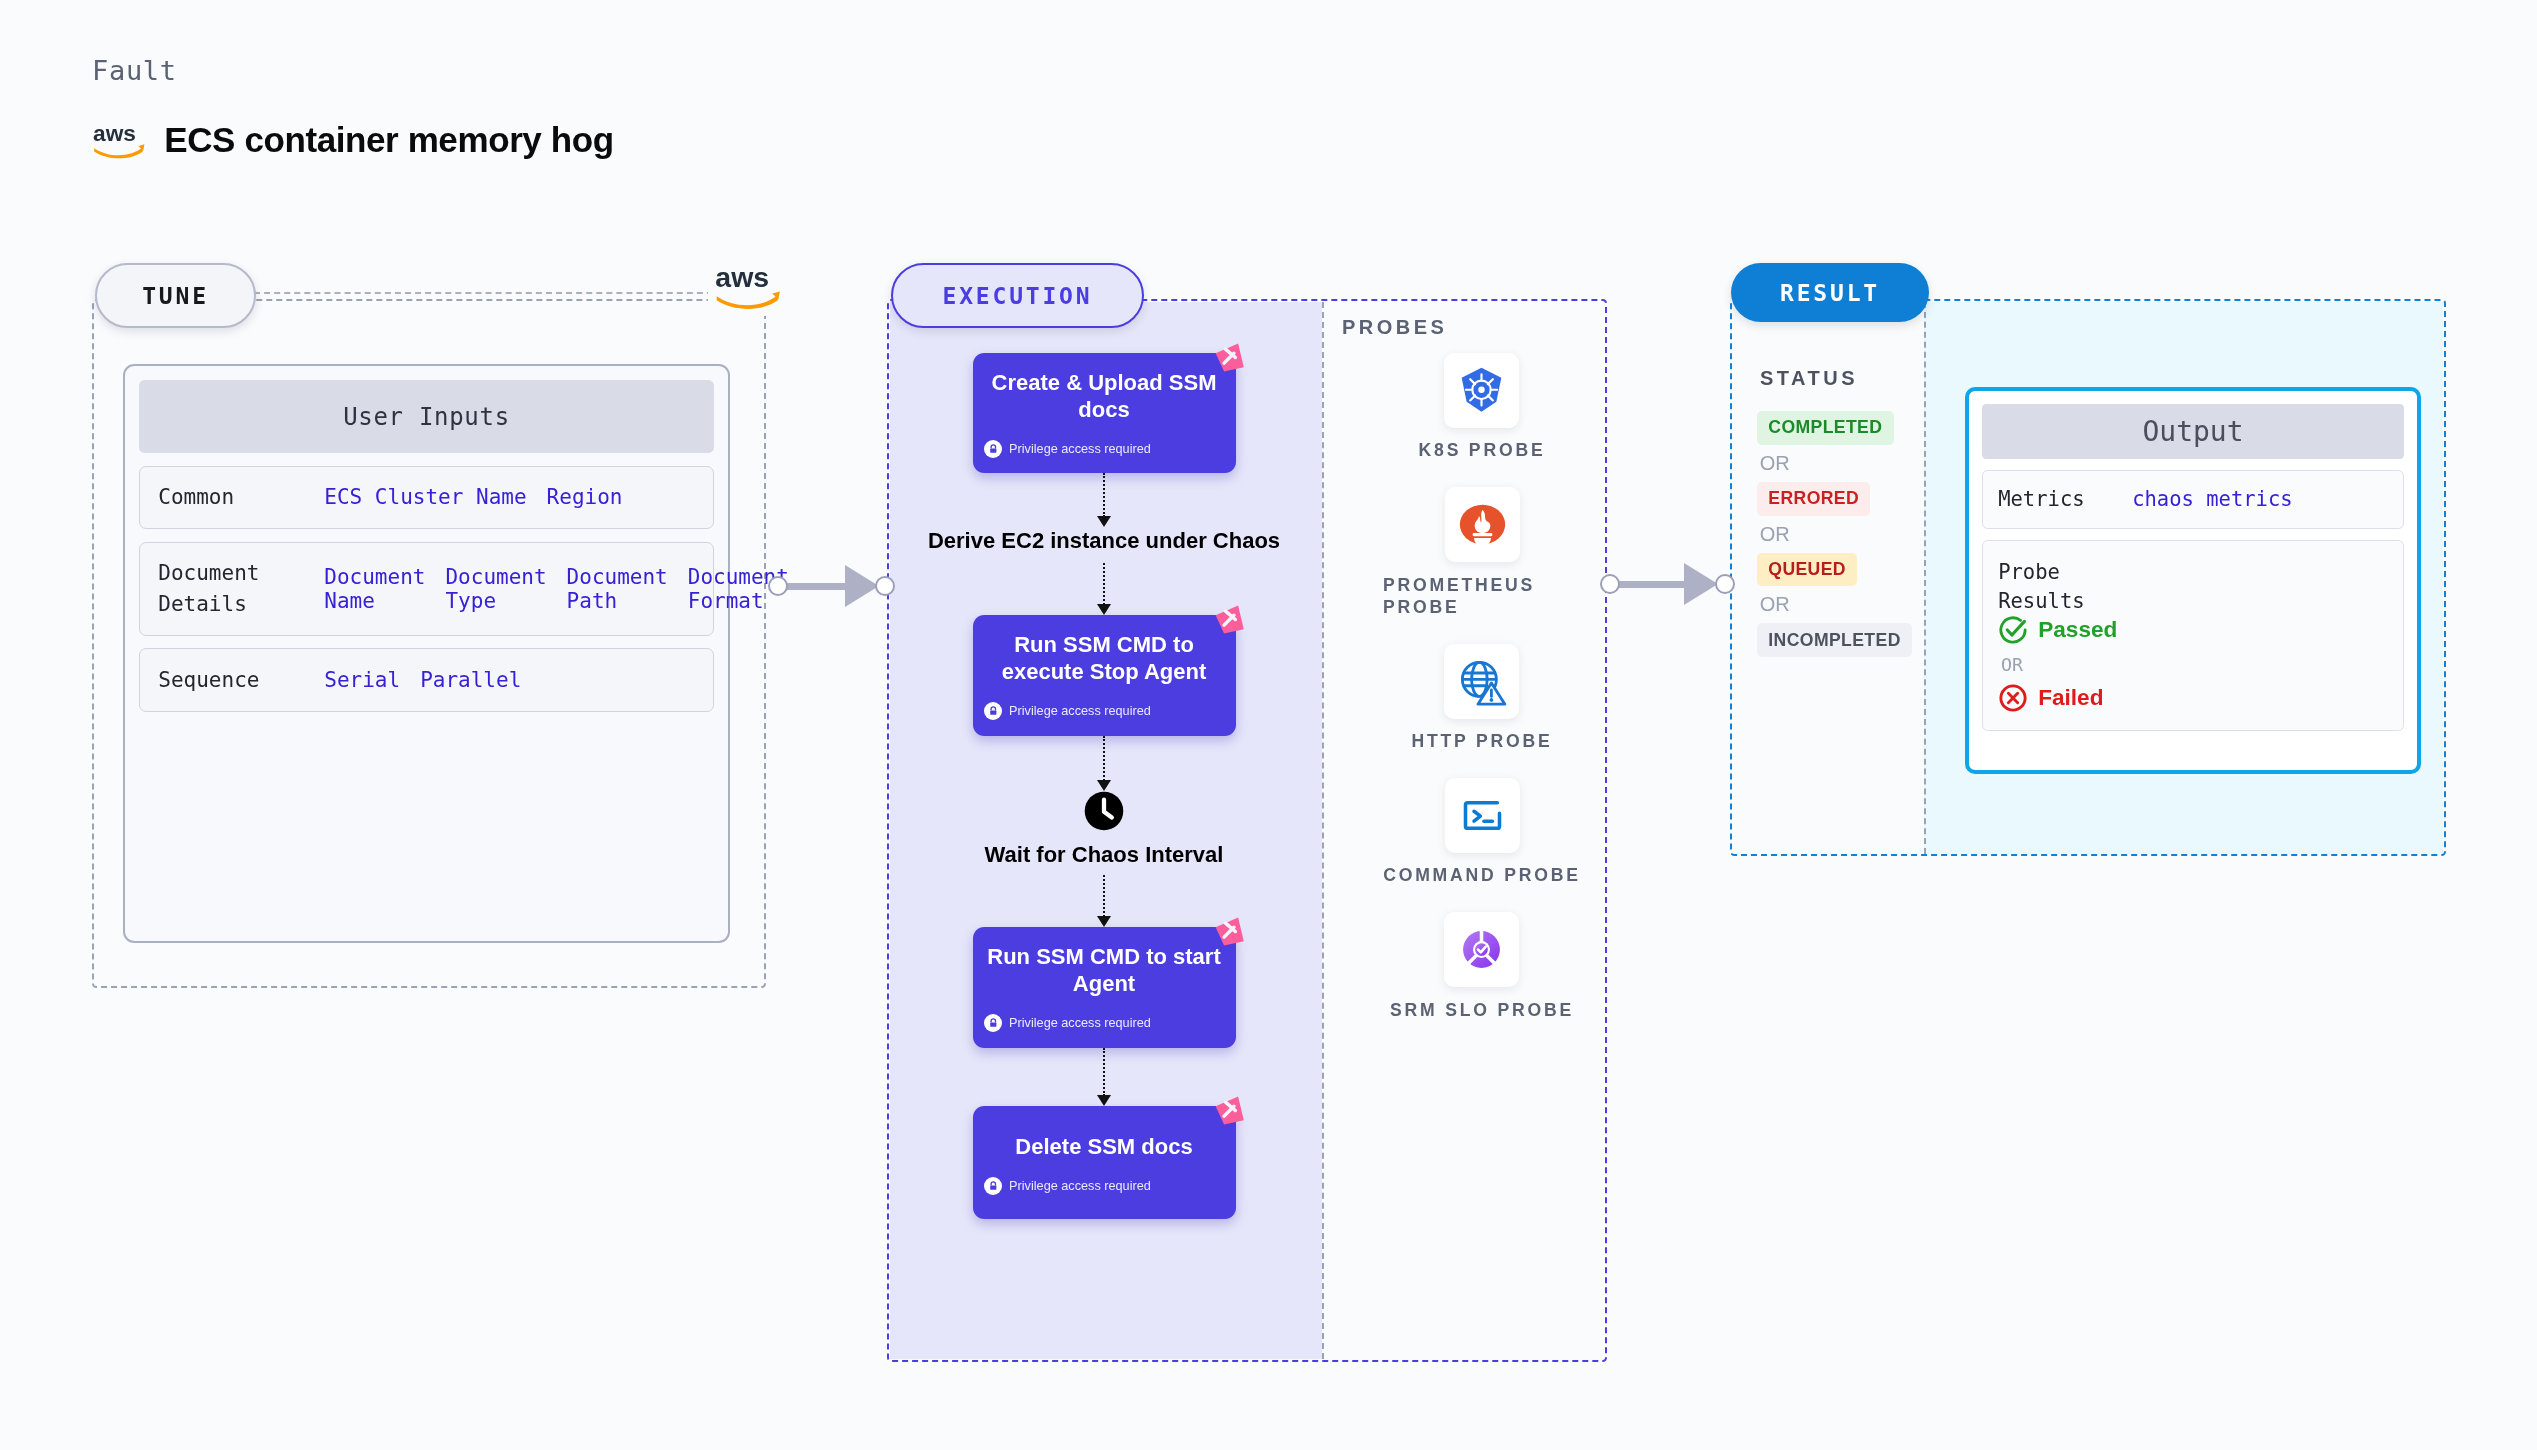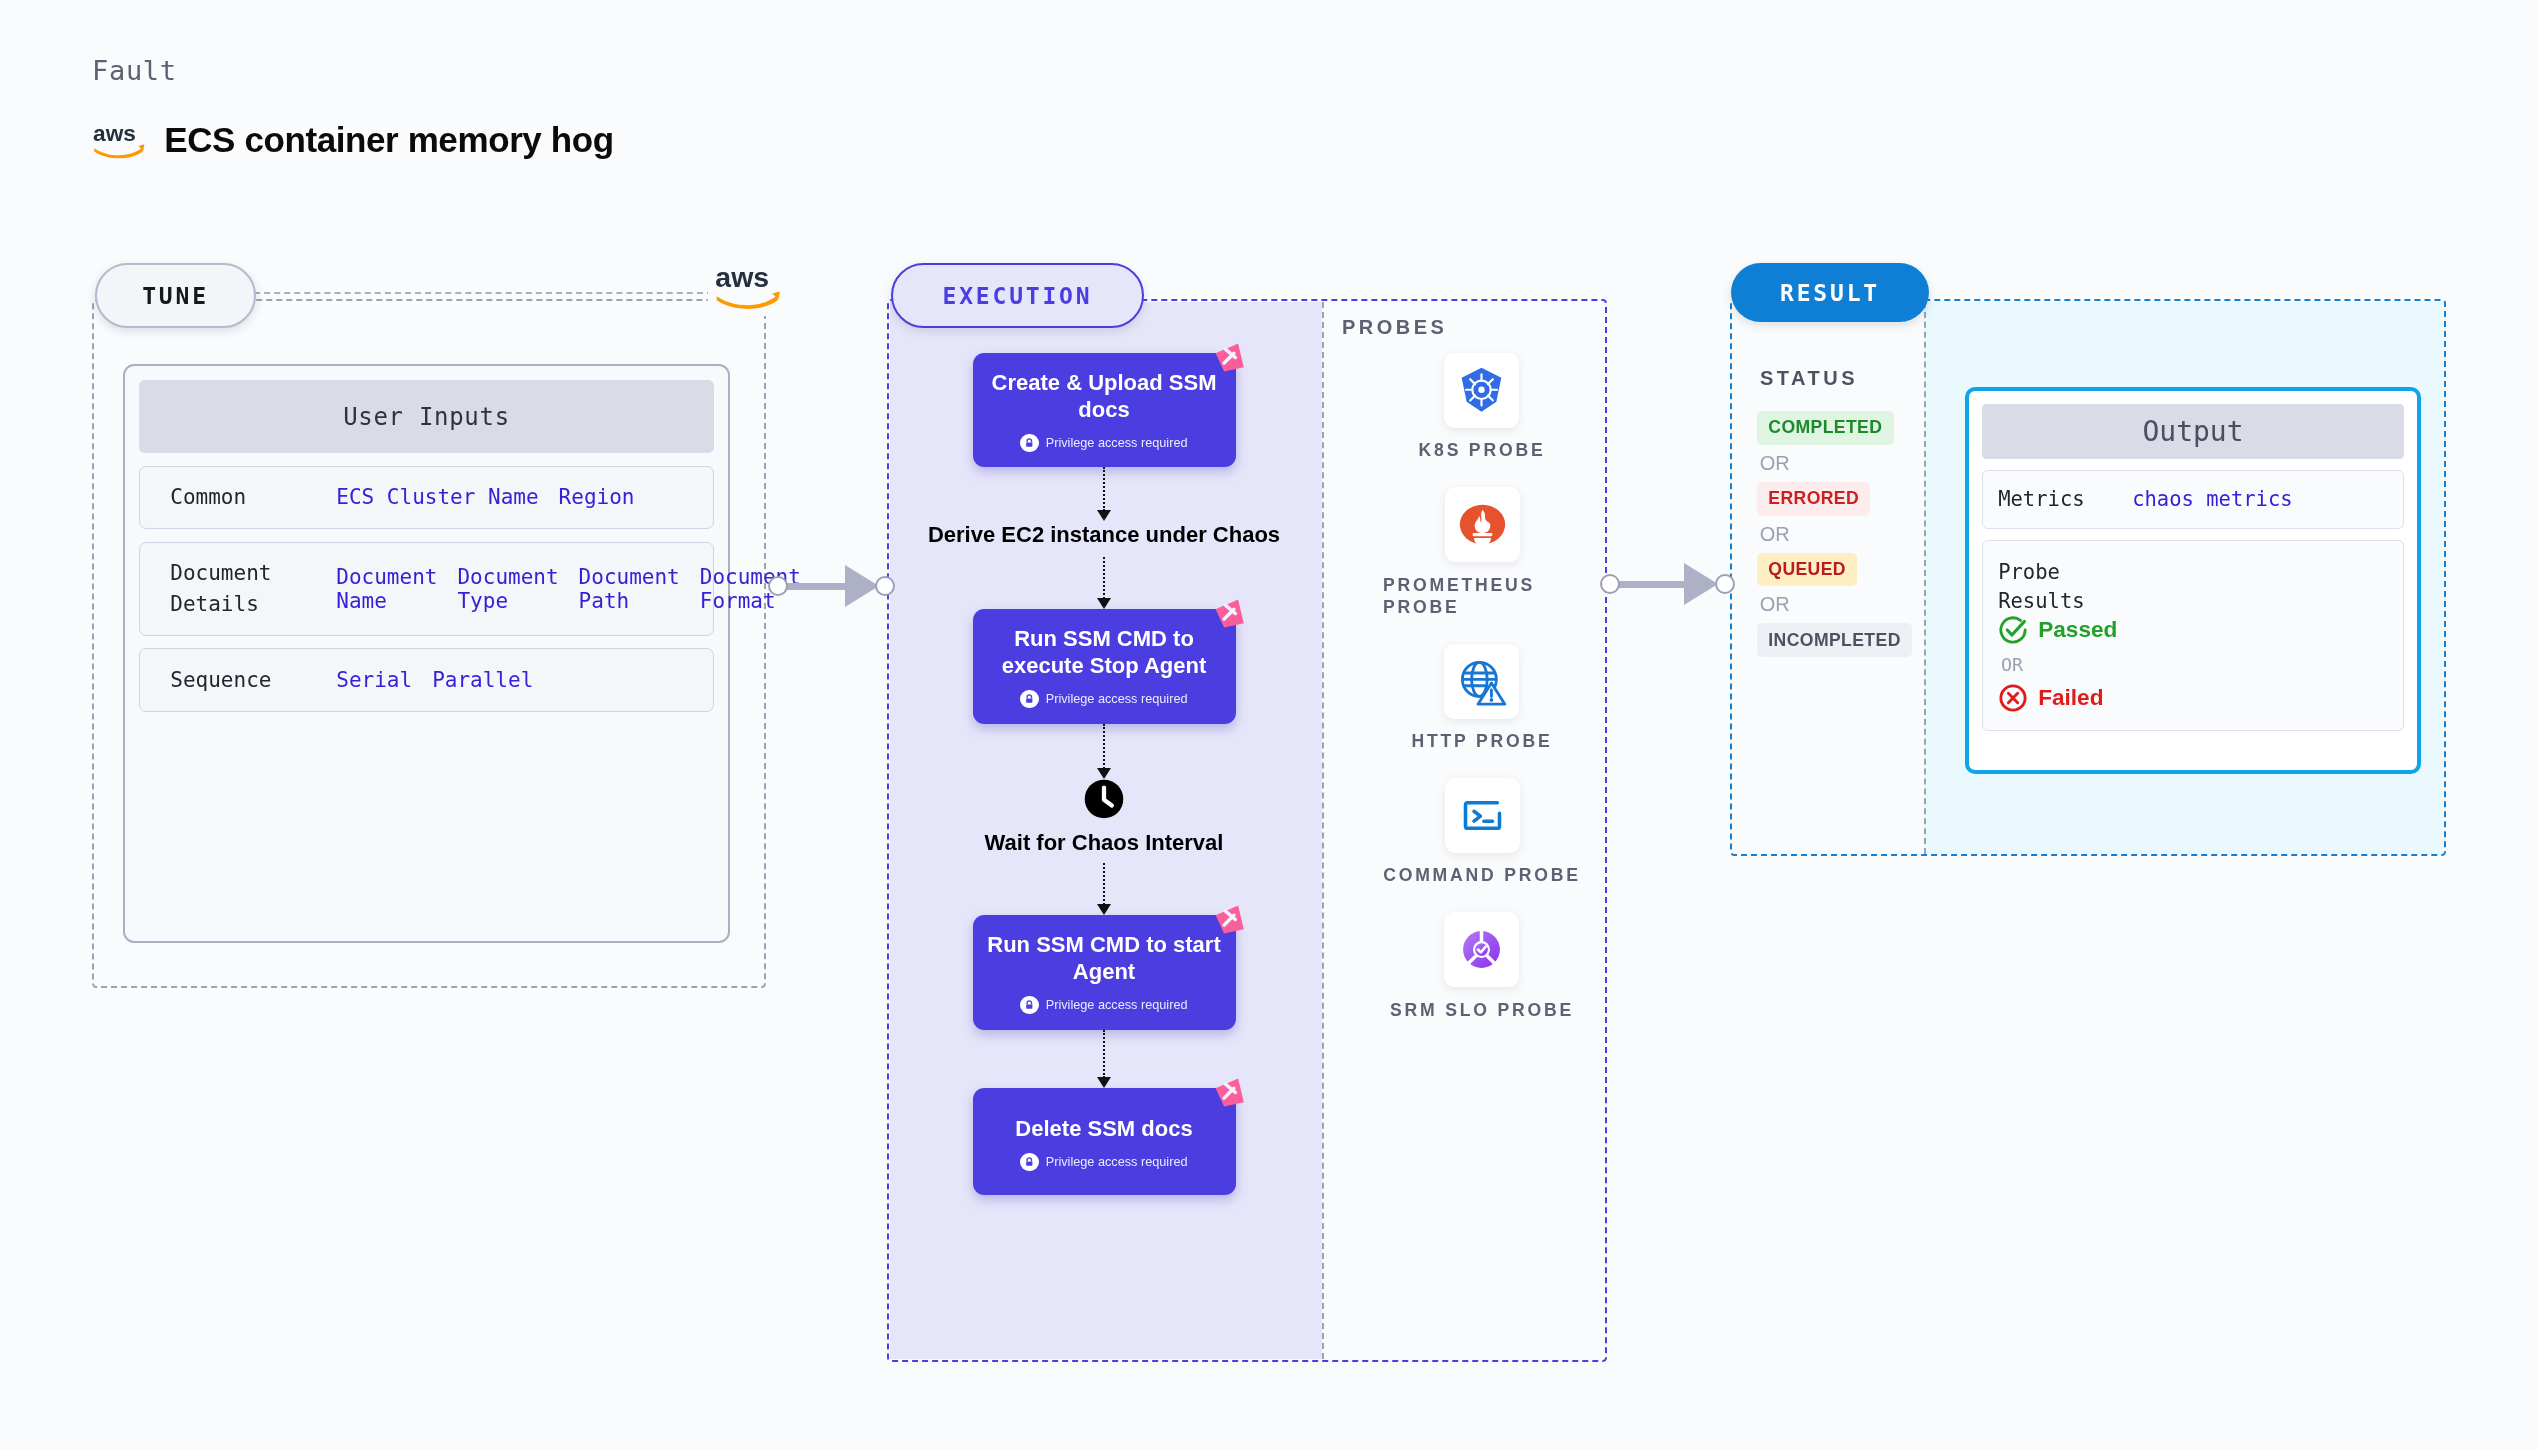--- a/index.html
+++ b/index.html
@@ -72,21 +72,21 @@
     font-size: 24px; color: #2f3240; letter-spacing: 0.7px;
   }
   .input-group {
     margin-top: 12.7px; background: #f5f6fa;
     border: 1.4px solid #cfd4e0; border-radius: 7px;
     display: flex; align-items: center; padding: 15.5px 7px 15.5px 18.3px;
   }
   .input-group-label {
     width: 166px; flex: none;
     font-family: "DejaVu Sans Mono", monospace;
-    font-size: 21px; color: #23262e; line-height: 1.45; margin-left: 12px;
+    font-size: 21px; color: #23262e; line-height: 1.45;
   }
   .input-group-values { display: flex; flex-direction: row; gap: 20px; }
   .input-value {
     font-family: "DejaVu Sans Mono", monospace;
     font-size: 21px; color: #3621d6; font-weight: 500;
   }
 
   
   #execution-panel {
     left: 887px; top: 299px; width: 720px; height: 1063px;
@@ -119,21 +119,21 @@
   .flow-node {
     position: relative; width: 263px;
     background: #4b3de0; border-radius: 11.3px;
     padding: 17px 11.3px 15.5px; text-align: center;
     box-shadow: 0 5px 11.3px rgba(60,50,180,.28);
   }
   .flow-node-title {
     color: #fff; font-size: 22px; font-weight: 700; line-height: 1.22;
   }
   .flow-node-priv {
-    margin-top: 10px; display: flex; align-items: center; justify-content: center; gap: 7px;
+    margin-top: 16px; display: flex; align-items: center; gap: 7px;
     color: #eceaff; font-size: 12.7px;
   }
   .lock-badge {
     width: 18.3px; height: 18.3px; border-radius: 50%; background: #fff;
     display: flex; align-items: center; justify-content: center; flex: none;
   }
   .lock-badge svg { width: 10.6px; height: 10.6px; display:block; }
   .corner-badge {
     position: absolute; right: -12.7px; top: -14px; width: 38px; height: 37px;
   }

